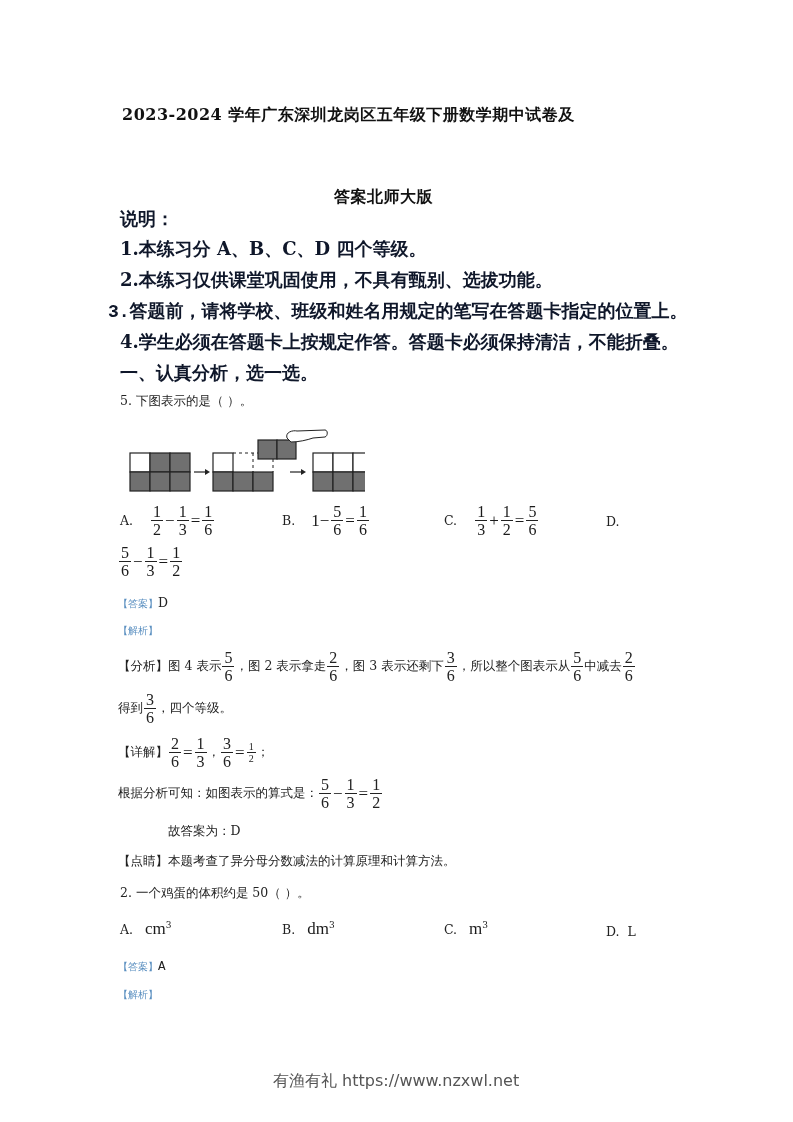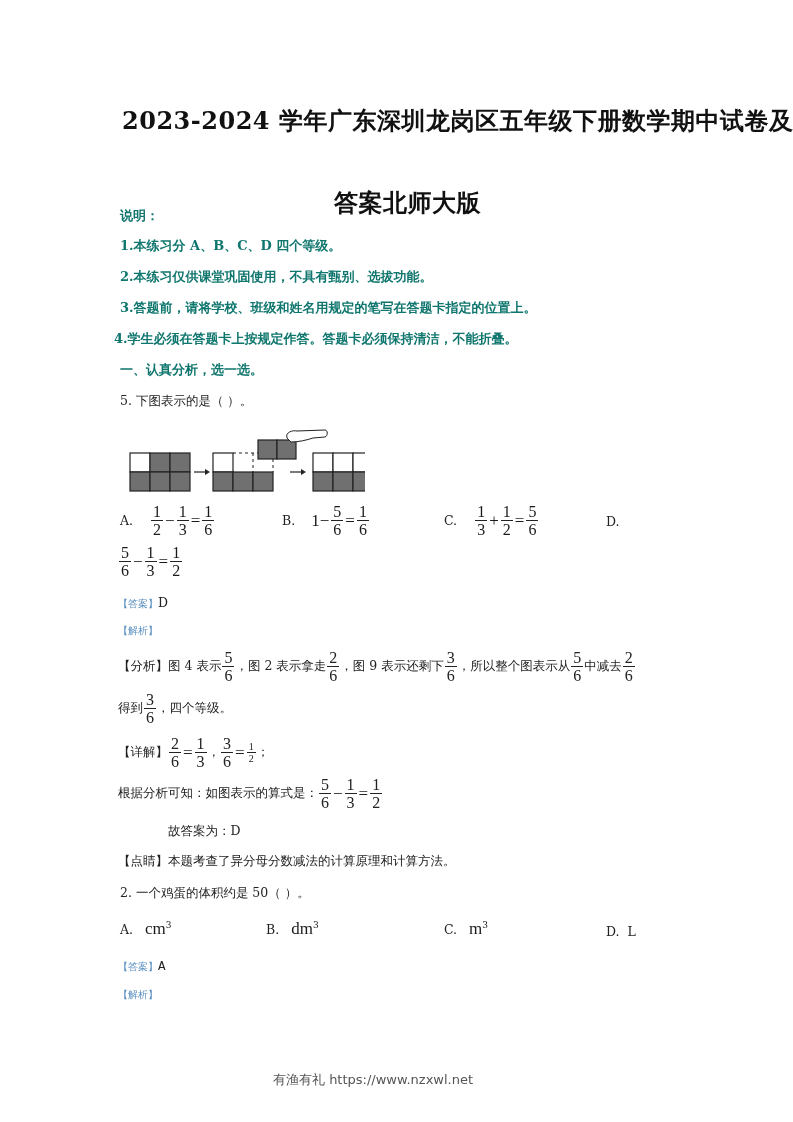--- a/index.html
+++ b/index.html
@@ -1,45 +1,45 @@
 <!DOCTYPE html>
 <html><head>
 <meta charset="utf-8">
 <style>
   html, body { margin: 0; padding: 0; background: #ffffff; }
   body { width: 793px; height: 1122px; position: relative; overflow: hidden;
          font-family: "DejaVu Serif", "Liberation Serif", serif; color: #1a1a1a; }
   .abs { position: absolute; white-space: nowrap; }
-  .title { font-family: "DejaVu Serif", serif; font-weight: bold; font-size: 24px; color: #111; letter-spacing: 0.5px; }
-  .bold { font-weight: bold; font-size: 13px; color: #0f766e; }
+  .title { font-family: "DejaVu Serif", serif; font-weight: bold; font-size: 16px; color: #111; letter-spacing: 0.5px; }
+  .bold { font-weight: bold; font-size: 18px; color: #0f172a; }
   .txt { font-size: 12.5px; color: #222; }
   .label-blue { color: #5a8fc0; font-size: 10px; }
   .frac { display: inline-flex; flex-direction: column; align-items: center; vertical-align: middle;
           font-family: "Liberation Serif", serif; font-size: 16px; line-height: 17px; margin: 0 1px; }
   .frac .n { padding: 0 2px; }
   .frac .d { border-top: 1px solid #222; padding: 0 2px; }
   .frac.small { font-size: 10px; line-height: 11px; }
   .op { font-family: "Liberation Serif", serif; font-size: 17px; vertical-align: middle; margin: 0 1px; }
   .math { font-family: "Liberation Serif", serif; font-size: 17px; }
   sup { font-size: 9px; }
-  .footer { font-family: "DejaVu Sans", "Liberation Sans", sans-serif; font-size: 13px; color: #555; text-align: center; }
+  .footer { font-family: "DejaVu Sans", "Liberation Sans", sans-serif; font-size: 16px; color: #555; text-align: center; }
   .cell-w { fill: #ffffff; stroke: #222; stroke-width: 1.2; }
   .cell-g { fill: #707070; stroke: #222; stroke-width: 1.2; }
 </style>
 </head>
 <body>
 
 <div class="abs title" style="left:122px; top:105px;">2023-2024 学年广东深圳龙岗区五年级下册数学期中试卷及</div>
 <div class="abs title" style="left:334px; top:146px;margin-top:41px;">答案北师大版</div>
 
 <div class="abs bold" style="left:120px; top:207px;">说明：</div>
 <div class="abs bold" style="left:120px; top:237px;text-align:center;">1.本练习分 A、B、C、D 四个等级。</div>
 <div class="abs bold" style="left:120px; top:268px;">2.本练习仅供课堂巩固使用，不具有甄别、选拔功能。</div>
-<div class="abs bold" style="left:120px; top:299px;">3.答题前，请将学校、班级和姓名用规定的笔写在答题卡指定的位置上。</div>
-<div class="abs bold" style="left:114px; top:330px;">4.学生必须在答题卡上按规定作答。答题卡必须保持清洁，不能折叠。</div>
+<div class="abs bold" style="left:108px; top:299px;font-family:Liberation Mono, monospace;">3.答题前，请将学校、班级和姓名用规定的笔写在答题卡指定的位置上。</div>
+<div class="abs bold" style="left:120px; top:330px;">4.学生必须在答题卡上按规定作答。答题卡必须保持清洁，不能折叠。</div>
 <div class="abs bold" style="left:120px; top:361px;">一、认真分析，选一选。</div>
 
 <div class="abs txt" style="left:120px; top:393px;">5.  下图表示的是（        ）。</div>
 
 <svg class="abs" style="left:125px; top:428px;" width="240" height="68" viewBox="0 0 240 68">
 
   <g>
     <rect class="cell-w" x="5" y="25" width="20" height="19"></rect>
     <rect class="cell-g" x="25" y="25" width="20" height="19"></rect>
     <rect class="cell-g" x="45" y="25" width="20" height="19"></rect>
@@ -135,21 +135,21 @@
 </div>
 <div class="abs label-blue" style="left:118px; top:624px;">【解析】</div>
 
 <div class="abs txt" style="left:118px; top:649px;">
   <span>【分析】</span><span>图 4 表示</span><span class="frac">
       <span class="n">5</span>
       <span class="d">6</span>
     </span><span>，图 2 表示拿走</span><span class="frac">
       <span class="n">2</span>
       <span class="d">6</span>
-    </span><span>，图 9 表示还剩下</span><span class="frac">
+    </span><span>，图 3 表示还剩下</span><span class="frac">
       <span class="n">3</span>
       <span class="d">6</span>
     </span><span>，所以整个图表示从</span><span class="frac">
       <span class="n">5</span>
       <span class="d">6</span>
     </span><span>中减去</span><span class="frac">
       <span class="n">2</span>
       <span class="d">6</span>
     </span>
 </div>
@@ -191,21 +191,21 @@
 
 <div class="abs txt" style="left:128px; top:823px;margin-left:40px;">故答案为：D</div>
 <div class="abs txt" style="left:118px; top:853px;">
   <span>【点睛】</span><span>本题考查了异分母分数减法的计算原理和计算方法。</span>
 </div>
 
 <div class="abs txt" style="left:120px; top:885px;">2.  一个鸡蛋的体积约是 50（        ）。</div>
 <div class="abs" style="left:120px; top:919px;">
   <span class="txt" style="margin-right:12px;">A.</span><span class="math">cm</span><sup>3</sup>
 </div>
-<div class="abs" style="left:266px; top:919px;">
+<div class="abs" style="left:282px; top:919px;">
   <span class="txt" style="margin-right:12px;">B.</span><span class="math">dm</span><sup>3</sup>
 </div>
 <div class="abs" style="left:444px; top:919px;">
   <span class="txt" style="margin-right:12px;">C.</span><span class="math">m</span><sup>3</sup>
 </div>
 <div class="abs" style="left:606px; top:921px;">
   <span class="txt" style="margin-right:8px;">D.</span><span class="txt">L</span>
 </div>
 
 <div class="abs" style="left:118px; top:957px;font-family:Liberation Mono, monospace;">

